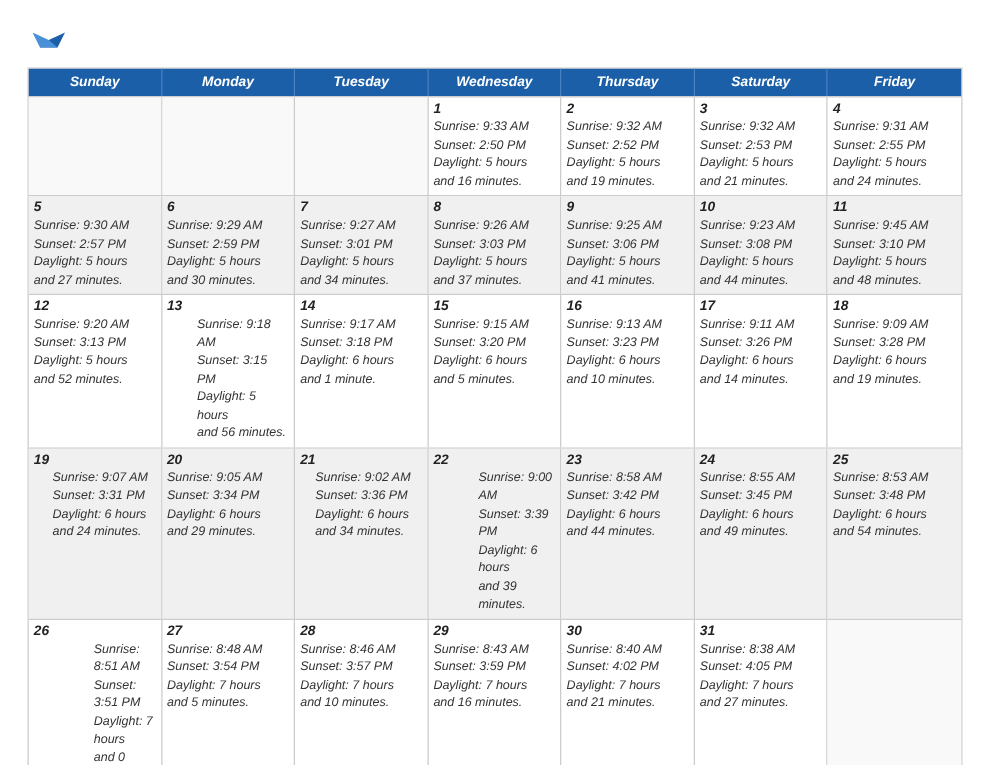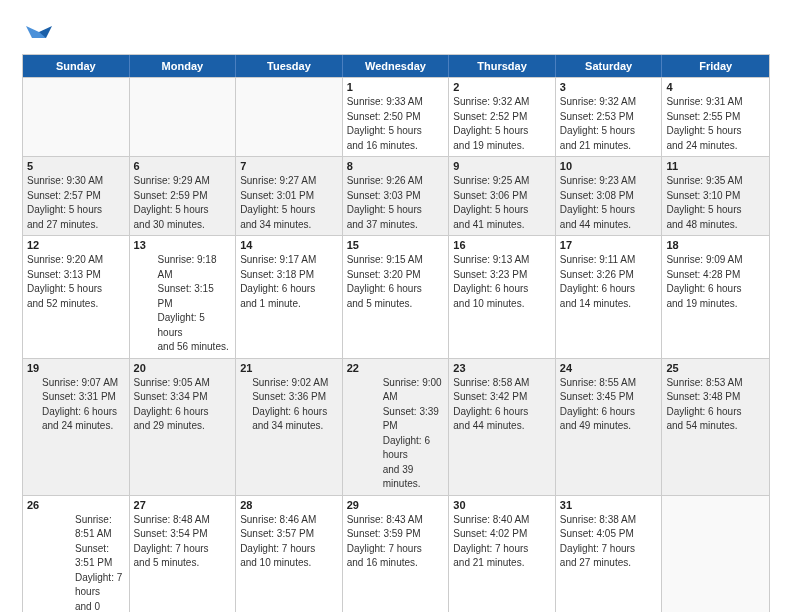--- a/index.html
+++ b/index.html
@@ -9,20 +9,21 @@
       width: 792px;
       height: 612px;
       overflow: hidden;
     }
     .page {
       width: 792px;
       height: 558px;
       padding: 18px 22px 14px 22px;
       display: flex;
       flex-direction: column;
+      font-style: italic;
     }
     .header {
       display: flex;
       justify-content: space-between;
       align-items: flex-start;
       margin-bottom: 10px;
     }
     .logo {
       display: flex;
       align-items: center;
@@ -199,21 +200,21 @@
           </div>
           <div class="cal-cell shaded">
             <div class="day-num">10</div>
             <div class="cell-info" style="white-space: pre-line;">Sunrise: 9:23 AM
 Sunset: 3:08 PM
 Daylight: 5 hours
 and 44 minutes.</div>
           </div>
           <div class="cal-cell shaded">
             <div class="day-num">11</div>
-            <div class="cell-info" style="white-space: pre-line;">Sunrise: 9:35 AM
+            <div class="cell-info" style="white-space: pre-line;">Sunrise: 9:45 AM
 Sunset: 3:10 PM
 Daylight: 5 hours
 and 48 minutes.</div>
           </div>
         </div>
         <div class="cal-week">
           <div class="cal-cell">
             <div class="day-num">12</div>
             <div class="cell-info" style="white-space: pre-line;">Sunrise: 9:20 AM
 Sunset: 3:13 PM
@@ -251,21 +252,21 @@
           <div class="cal-cell">
             <div class="day-num">17</div>
             <div class="cell-info" style="white-space: pre-line;">Sunrise: 9:11 AM
 Sunset: 3:26 PM
 Daylight: 6 hours
 and 14 minutes.</div>
           </div>
           <div class="cal-cell">
             <div class="day-num">18</div>
             <div class="cell-info" style="white-space: pre-line;">Sunrise: 9:09 AM
-Sunset: 4:28 PM
+Sunset: 3:28 PM
 Daylight: 6 hours
 and 19 minutes.</div>
           </div>
         </div>
         <div class="cal-week">
           <div class="cal-cell shaded">
             <div class="day-num">19</div>
             <div class="cell-info" style="white-space: pre-line; margin-left: 15px;">Sunrise: 9:07 AM
 Sunset: 3:31 PM
 Daylight: 6 hours

